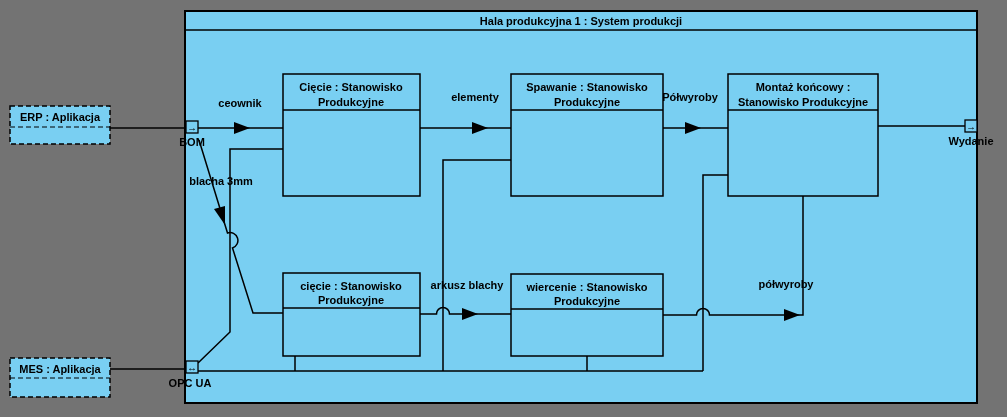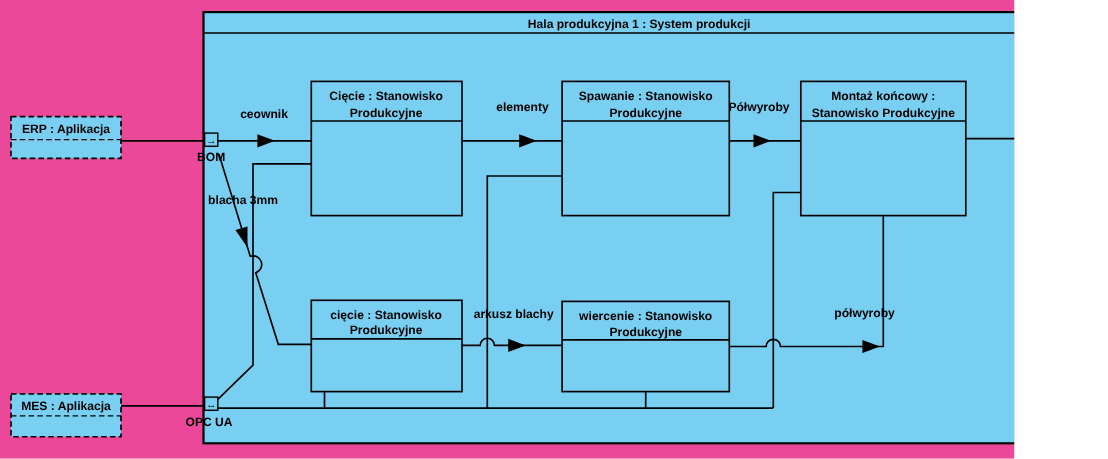--- a/index.html
+++ b/index.html
@@ -1,16 +1,16 @@
 <!DOCTYPE html>
 <html><head>
 <meta charset="utf-8">
 <style>
   html,body{margin:0;padding:0;background:#ffffff;}
-  .stage{position:relative;width:922px;height:417px;background:#ec4899;overflow:hidden;
+  .stage{position:relative;width:1007px;height:417px;background:#737373;overflow:hidden;
          font-family:"Liberation Sans", sans-serif;}
   svg text{font-family:"Liberation Sans", sans-serif;font-weight:bold;fill:#000;}
   .lbl{font-size:11px;}
   .glyph{font-size:9.5px;}
 </style>
 </head>
 <body>
 
 <div class="stage">
 <svg width="1007" height="417" viewBox="0 0 1007 417">

